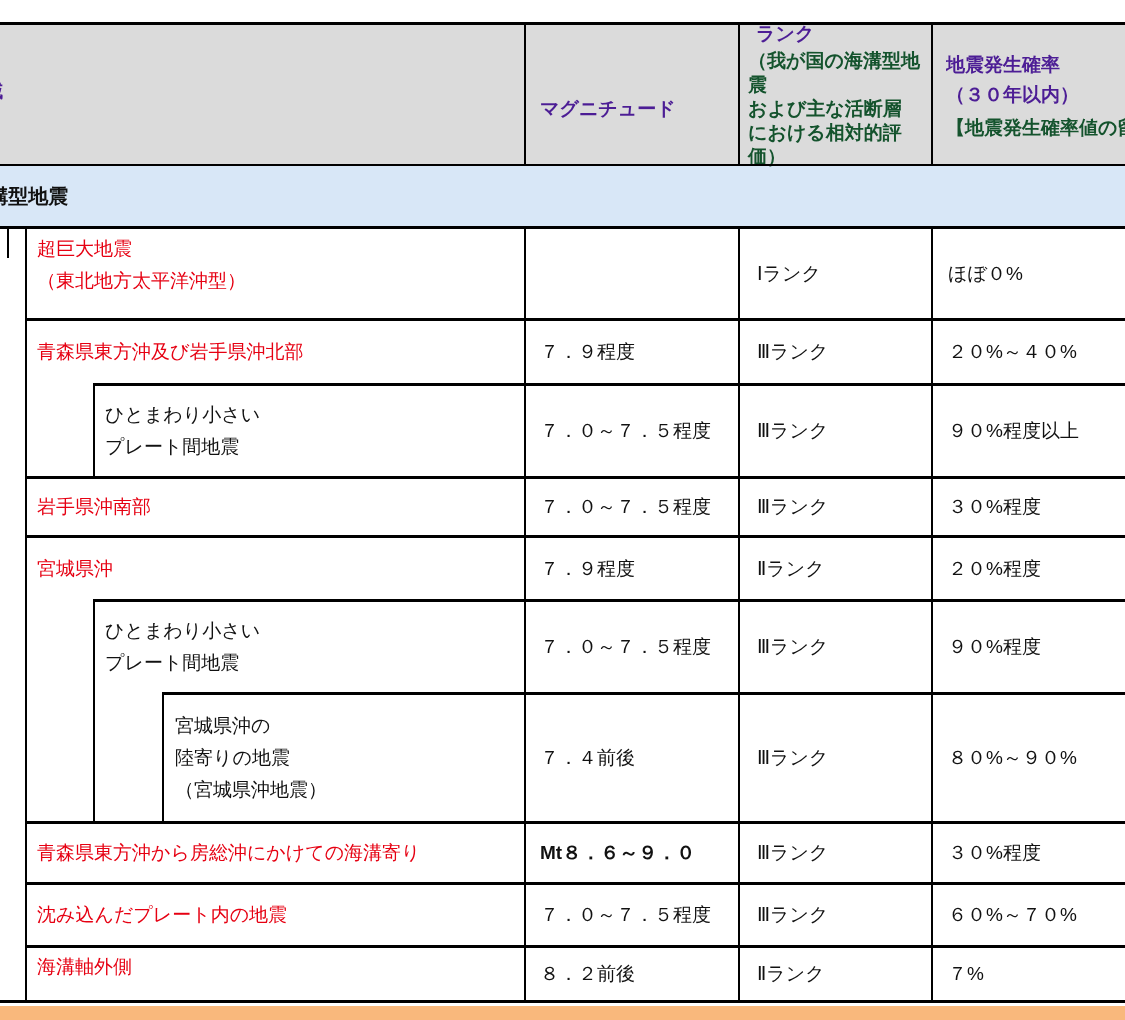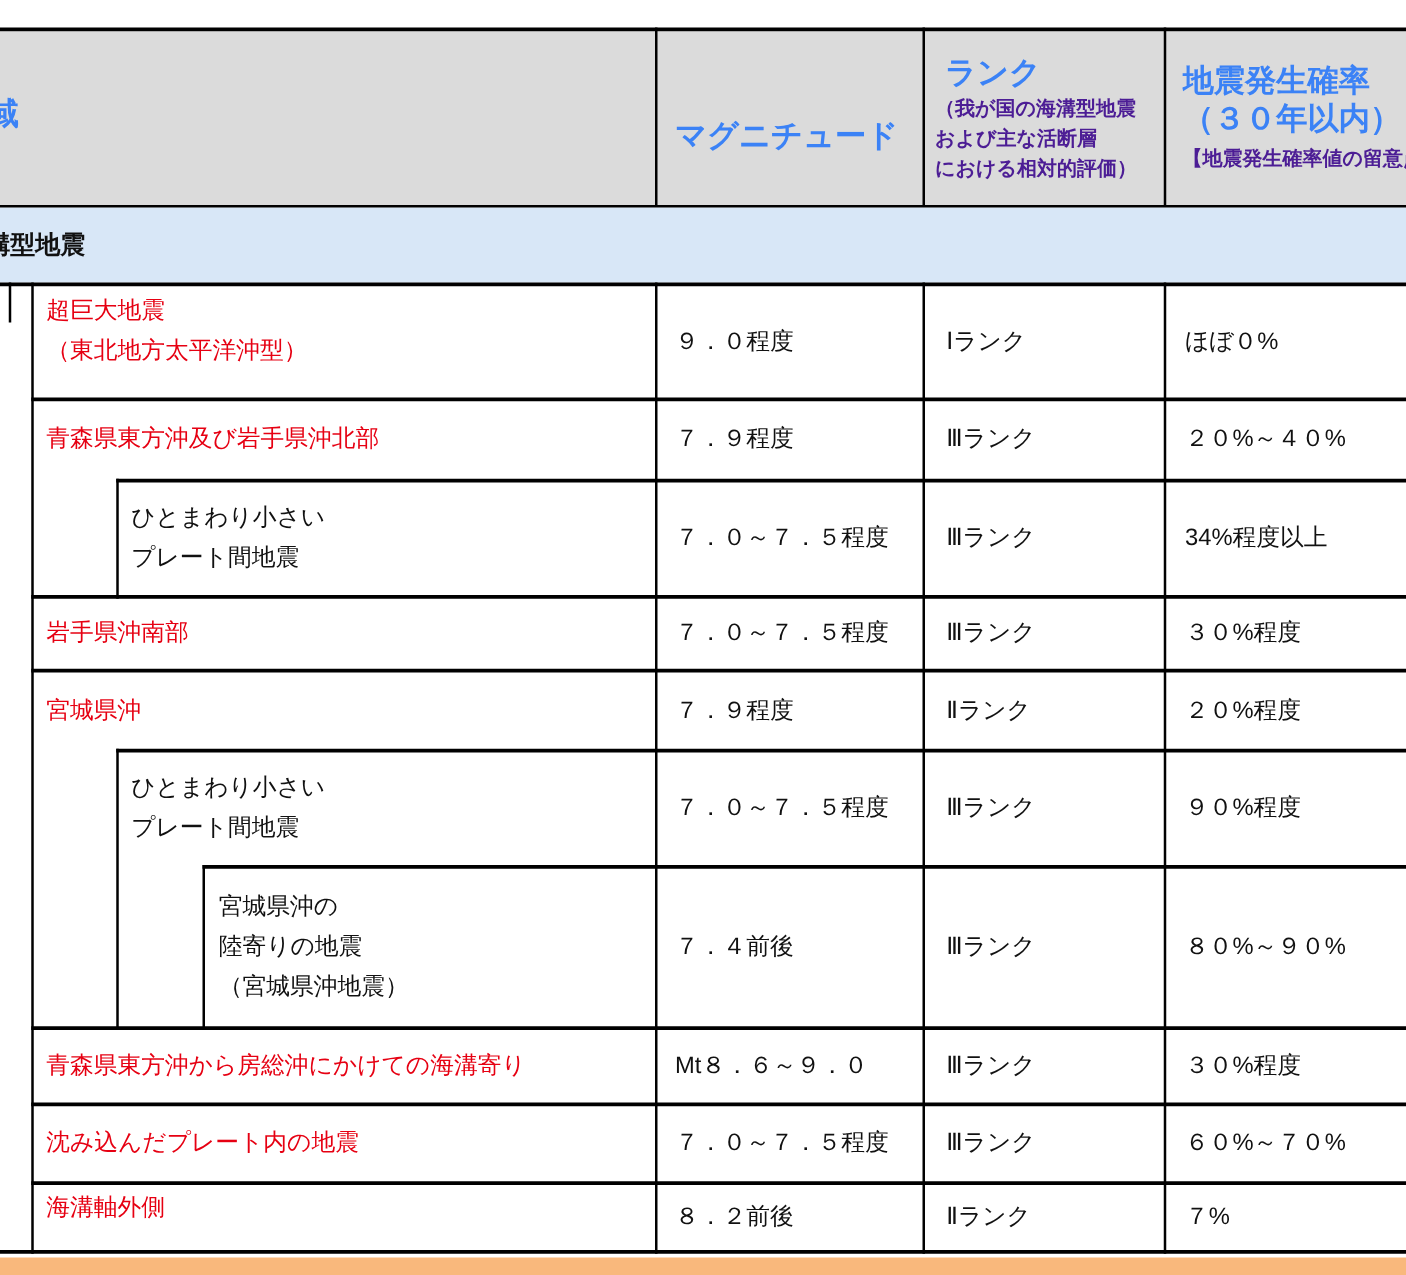--- a/index.html
+++ b/index.html
@@ -9,22 +9,22 @@
     color:#111;
   }
   .band{position:absolute;left:0;width:1125px;}
   .hline{position:absolute;background:#000;height:3px;}
   .hline2{position:absolute;background:#000;height:2px;}
   .vline{position:absolute;background:#000;width:2px;}
   .cell{position:absolute;display:flex;align-items:center;font-size:19px;white-space:pre-line;line-height:32px;}
   .num{line-height:26px;white-space:nowrap;}
   .red{color:#e60012;}
   .bold{font-weight:bold;}
-  .hdrlabel{font-size:25px;font-weight:bold;color:#3b82f6;}
-  .note{font-size:16px;font-weight:bold;color:#4c1d95;line-height:24px;white-space:pre-line;}
+  .hdrlabel{font-size:19px;font-weight:bold;color:#4c1d95;}
+  .note{font-size:19px;font-weight:bold;color:#14532d;line-height:24px;white-space:pre-line;}
 </style>
 </head>
 <body>
 
 <div id="page">
 
   <div class="band" style="top:25px;height:139px;background:#dbdbdb;"></div>
 
   <div class="band" style="top:166px;height:60px;background:#d8e7f7;"></div>
 
@@ -60,45 +60,44 @@
   <div class="cell red" style="left:37px; top:538px;height:61px;">宮城県沖</div>
   <div class="cell" style="left:105px;top:602px;height:90px;">ひとまわり小さい
 プレート間地震</div>
   <div class="cell" style="left:175px;top:695px;height:126px;">宮城県沖の
 陸寄りの地震
 （宮城県沖地震）</div>
   <div class="cell red" style="left:37px; top:824px;height:58px;">青森県東方沖から房総沖にかけての海溝寄り</div>
   <div class="cell red" style="left:37px; top:885px;height:60px;">沈み込んだプレート内の地震</div>
   <div class="cell red" style="left:37px; top:948px;height:38px;">海溝軸外側</div>
 
-  <div class="cell num" style="left:540px;top:229px;height:89px;">９．０程度</div>
   <div class="cell num" style="left:540px;top:321px;height:62px;">７．９程度</div>
   <div class="cell num" style="left:540px;top:386px;height:90px;">７．０～７．５程度</div>
   <div class="cell num" style="left:540px;top:479px;height:56px;">７．０～７．５程度</div>
   <div class="cell num" style="left:540px;top:538px;height:61px;">７．９程度</div>
   <div class="cell num" style="left:540px;top:602px;height:90px;">７．０～７．５程度</div>
   <div class="cell num" style="left:540px;top:695px;height:126px;">７．４前後</div>
-  <div class="cell num" style="left:540px;top:824px;height:58px;">Mt８．６～９．０</div>
+  <div class="cell num" style="left:540px;top:824px;height:58px;font-weight:bold;">Mt８．６～９．０</div>
   <div class="cell num" style="left:540px;top:885px;height:60px;">７．０～７．５程度</div>
   <div class="cell num" style="left:540px;top:948px;height:52px;">８．２前後</div>
 
   <div class="cell num" style="left:757px;top:229px;height:89px;">Ⅰランク</div>
   <div class="cell num" style="left:757px;top:321px;height:62px;">Ⅲランク</div>
   <div class="cell num" style="left:757px;top:386px;height:90px;">Ⅲランク</div>
   <div class="cell num" style="left:757px;top:479px;height:56px;">Ⅲランク</div>
   <div class="cell num" style="left:757px;top:538px;height:61px;">Ⅱランク</div>
   <div class="cell num" style="left:757px;top:602px;height:90px;">Ⅲランク</div>
   <div class="cell num" style="left:757px;top:695px;height:126px;">Ⅲランク</div>
   <div class="cell num" style="left:757px;top:824px;height:58px;">Ⅲランク</div>
   <div class="cell num" style="left:757px;top:885px;height:60px;">Ⅲランク</div>
   <div class="cell num" style="left:757px;top:948px;height:52px;">Ⅱランク</div>
 
   <div class="cell num" style="left:948px;top:229px;height:89px;">ほぼ０%</div>
   <div class="cell num" style="left:948px;top:321px;height:62px;">２０%～４０%</div>
-  <div class="cell num" style="left:948px;top:386px;height:90px;">34%程度以上</div>
+  <div class="cell num" style="left:948px;top:386px;height:90px;">９０%程度以上</div>
   <div class="cell num" style="left:948px;top:479px;height:56px;">３０%程度</div>
   <div class="cell num" style="left:948px;top:538px;height:61px;">２０%程度</div>
   <div class="cell num" style="left:948px;top:602px;height:90px;">９０%程度</div>
   <div class="cell num" style="left:948px;top:695px;height:126px;">８０%～９０%</div>
   <div class="cell num" style="left:948px;top:824px;height:58px;">３０%程度</div>
   <div class="cell num" style="left:948px;top:885px;height:60px;">６０%～７０%</div>
   <div class="cell num" style="left:948px;top:948px;height:52px;">７%</div>
 
   <div class="hline" style="left:0;top:22px;width:1125px;"></div>
   <div class="hline2" style="left:0;top:164px;width:1125px;"></div>

